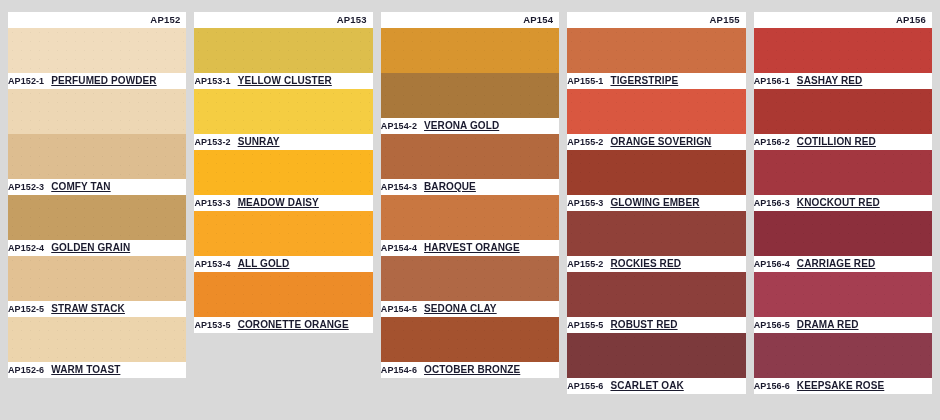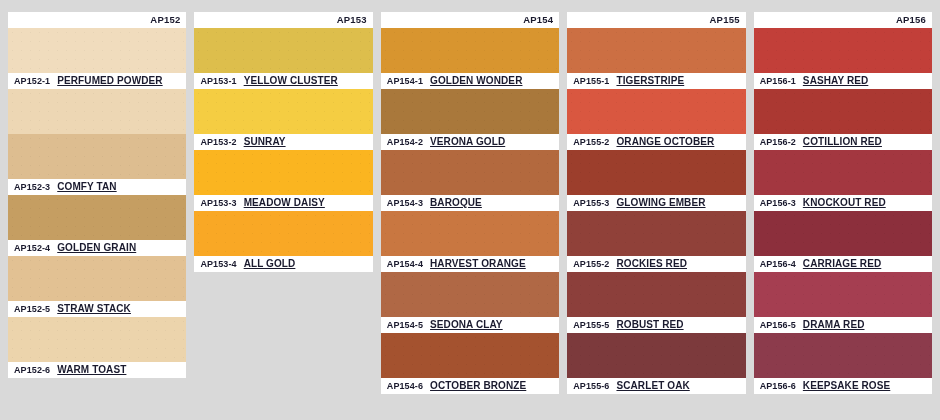--- a/index.html
+++ b/index.html
@@ -63,21 +63,21 @@
     background-image:
       radial-gradient(rgba(0,0,0,0.045) 0.6px, transparent 0.7px);
     background-size: 9px 9px;
   }
 
   .swatch-label {
     height: 16px;
     background: #ffffff;
     display: flex;
     align-items: center;
-    padding-left: 6px;
+    padding-left: 0;
     box-sizing: border-box;
     white-space: nowrap;
     overflow: hidden;
   }
 
   .swatch-code {
     font-size: 9px;
     font-weight: bold;
     color: #1a1a2e;
     letter-spacing: 0.1px;
@@ -166,31 +166,34 @@
           <span class="swatch-name">MEADOW DAISY</span>
         </div>
       </div>
       <div class="swatch-row">
         <div class="swatch-chip" style="background-color: rgb(249, 168, 37);"></div>
         <div class="swatch-label">
           <span class="swatch-code">AP153-4</span>
           <span class="swatch-name">ALL GOLD</span>
         </div>
       </div>
+      <div class="swatch-row">
+        <div class="swatch-chip" style="background-color: rgb(237, 140, 40);"></div>
+        <div class="swatch-label">
+          <span class="swatch-code">AP153-5</span>
+          <span class="swatch-name">CORONETTE ORANGE</span>
+        </div>
+      </div>
     </div>
     <div class="color-column">
       <div class="column-header">
         <span class="column-header-label">AP154</span>
       </div>
       <div class="swatch-row">
         <div class="swatch-chip" style="background-color: rgb(216, 149, 47);"></div>
-        <div class="swatch-label">
-          <span class="swatch-code">AP154-1</span>
-          <span class="swatch-name">GOLDEN WONDER</span>
-        </div>
       </div>
       <div class="swatch-row">
         <div class="swatch-chip" style="background-color: rgb(169, 120, 59);"></div>
         <div class="swatch-label">
           <span class="swatch-code">AP154-2</span>
           <span class="swatch-name">VERONA GOLD</span>
         </div>
       </div>
       <div class="swatch-row">
         <div class="swatch-chip" style="background-color: rgb(179, 105, 62);"></div>
@@ -229,21 +232,21 @@
         <div class="swatch-chip" style="background-color: rgb(204, 111, 67);"></div>
         <div class="swatch-label">
           <span class="swatch-code">AP155-1</span>
           <span class="swatch-name">TIGERSTRIPE</span>
         </div>
       </div>
       <div class="swatch-row">
         <div class="swatch-chip" style="background-color: rgb(217, 87, 64);"></div>
         <div class="swatch-label">
           <span class="swatch-code">AP155-2</span>
-          <span class="swatch-name">ORANGE OCTOBER</span>
+          <span class="swatch-name">ORANGE SOVERIGN</span>
         </div>
       </div>
       <div class="swatch-row">
         <div class="swatch-chip" style="background-color: rgb(156, 62, 44);"></div>
         <div class="swatch-label">
           <span class="swatch-code">AP155-3</span>
           <span class="swatch-name">GLOWING EMBER</span>
         </div>
       </div>
       <div class="swatch-row">

